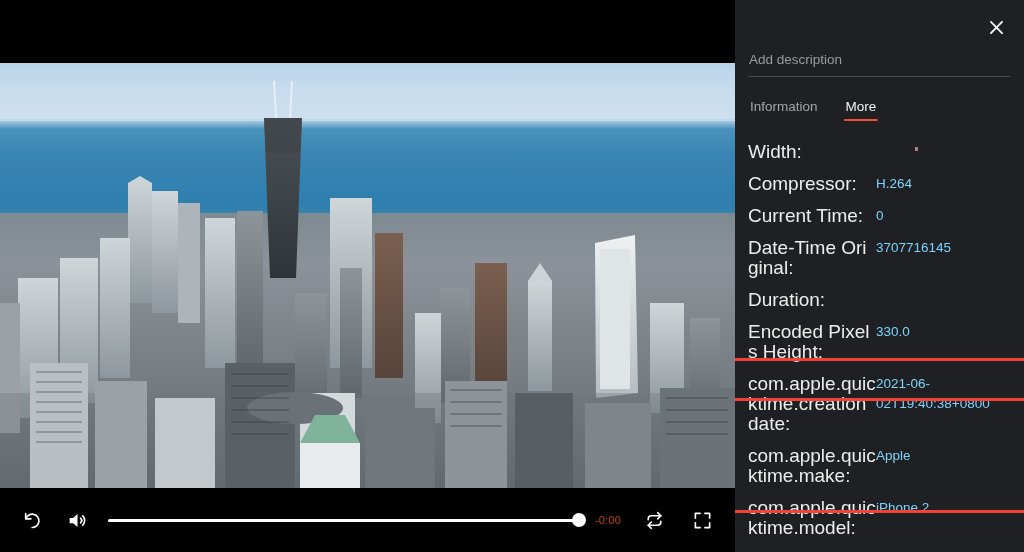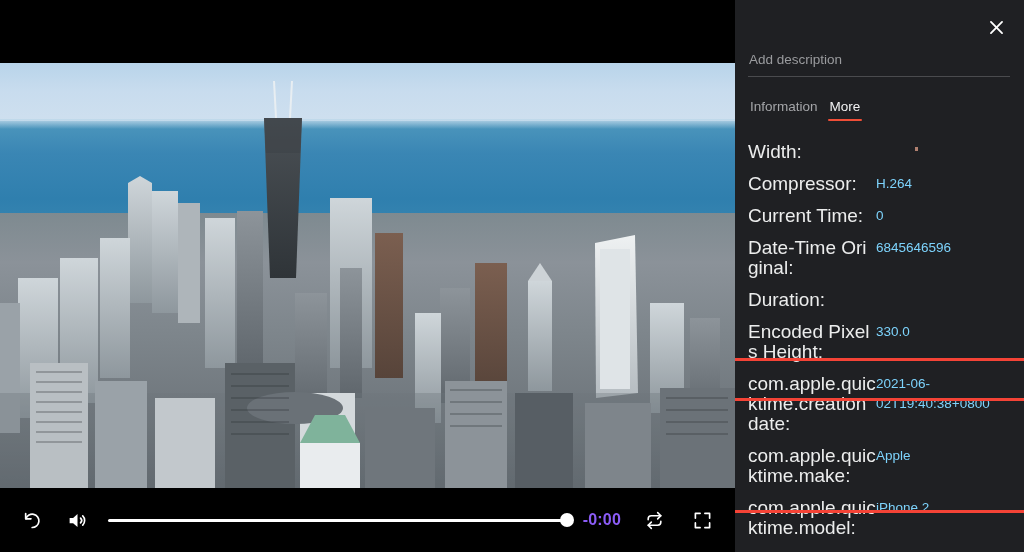--- a/index.html
+++ b/index.html
@@ -87,22 +87,22 @@
   #progress-track {
     position: absolute; left: 0; right: 0; top: 11px;
     height: 3px; background: #fff; border-radius: 2px;
   }
   #progress-handle {
     position: absolute; right: -1px; top: 5px;
     width: 14px; height: 14px; border-radius: 50%;
     background: #fff; cursor: grab;
   }
   #time-label {
-    color: #8b5cf6; font-size: 16px; letter-spacing: .2px;
-    margin-right: 16px; white-space: nowrap; flex: 0 0 auto; font-weight: bold;
+    color: #c2410c; font-size: 11px; letter-spacing: .2px;
+    margin-right: 16px; white-space: nowrap; flex: 0 0 auto;
   }
   #loop-btn { margin-right: 14px; }
 
   
   #panel {
     position: absolute; right: 0; top: 0;
     width: 289px; height: 552px;
     background: #1f2023;
     overflow: hidden;
   }
@@ -120,21 +120,21 @@
     background: transparent; border: none;
     border-bottom: 1px solid #4a4b4e;
     color: #7dd3fc; font-size: 13.5px;
     font-family: "Liberation Sans", sans-serif;
     padding: 0 0 9px 1px; outline: none;
   }
   #desc-input::placeholder { color: #9a9b9e; }
 
   #tabs {
     position: absolute; left: 13px; top: 99px;
-    display: flex; gap: 8px; align-items: flex-end;
+    display: flex; gap: 24px; align-items: flex-end;
   }
   .tab {
     background: none; border: none; cursor: pointer;
     font-family: "Liberation Sans", sans-serif;
     font-size: 13.5px; padding: 0 2px 7px 2px;
     color: #a4a5a8; position: relative;
   }
   .tab.active { color: #f2f2f3; }
   .tab.active::after {
     content: ""; position: absolute; left: 0; right: 0; bottom: 0;
@@ -363,21 +363,21 @@
           <div class="meta-row">
             <div class="meta-key">Compressor:</div>
             <div class="meta-val">H.264</div>
           </div>
           <div class="meta-row">
             <div class="meta-key">Current Time:</div>
             <div class="meta-val">0</div>
           </div>
           <div class="meta-row highlight">
             <div class="meta-key">Date-Time Original:</div>
-            <div class="meta-val">6845646596</div>
+            <div class="meta-val">3707716145</div>
           </div>
           <div class="meta-row">
             <div class="meta-key">Duration:</div>
           </div>
           <div class="meta-row">
             <div class="meta-key">Encoded Pixels Height:</div>
             <div class="meta-val">330.0</div>
           </div>
           <div class="meta-row highlight">
             <div class="meta-key">com.apple.quicktime.creationdate:</div>

